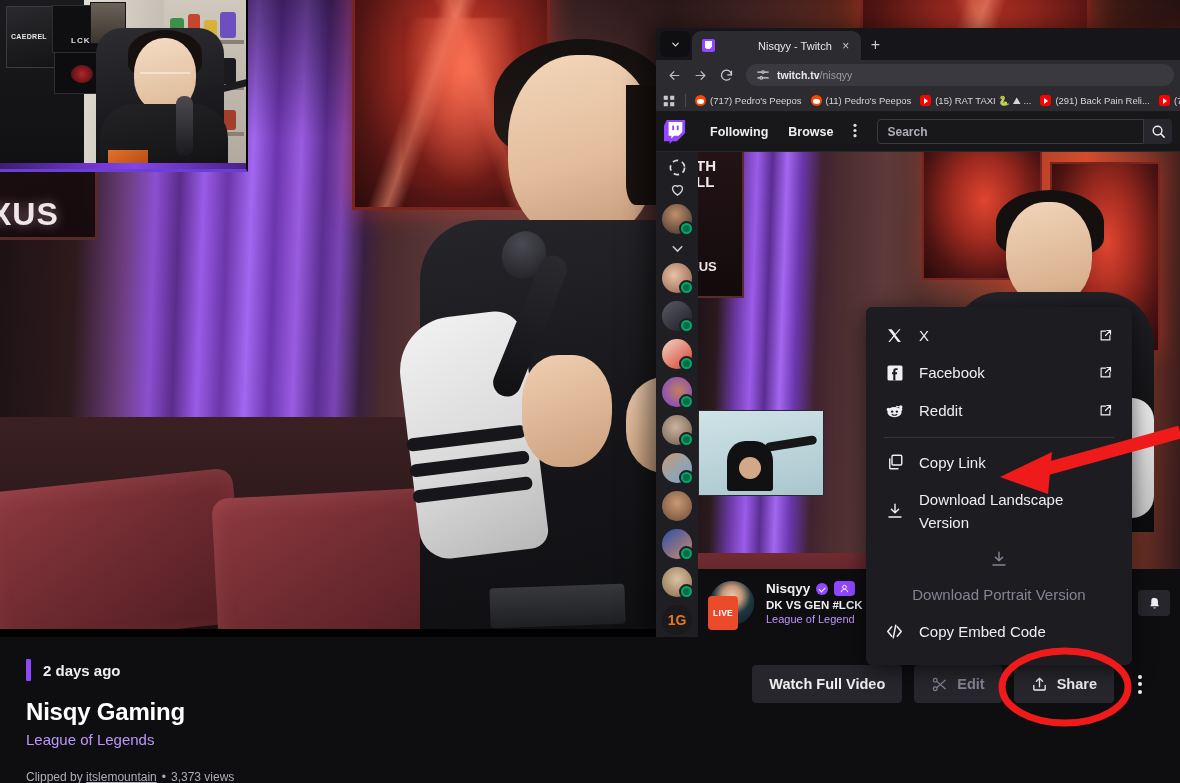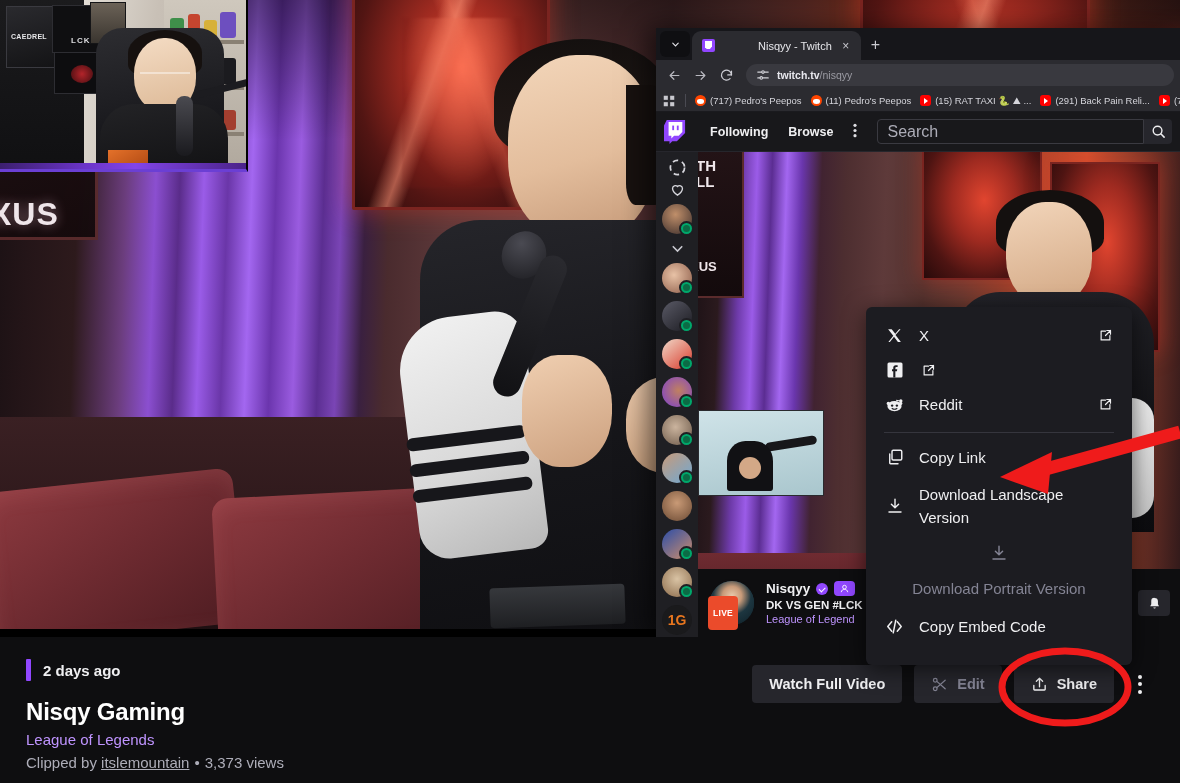--- a/index.html
+++ b/index.html
@@ -299,21 +299,21 @@
   }
   .tw-logo { width:22px; height:24px; flex:none; margin-right:14px; position:relative; }
   .tw-navlink { color:#efeff1; font-size:12.5px; font-weight:600; padding:0 10px; }
   .tw-dots { color:#dedee3; padding:0 10px; font-size:13px; letter-spacing:1px; }
   .tw-search {
     margin-left:10px; flex:1; height:25px; background:#18181b; border:1px solid #3a3a41;
     border-radius:4px 0 0 4px; display:flex; align-items:center; padding:0 9px;
   }
   .tw-search input {
     width:100%; background:transparent; border:0; outline:0;
-    color:#efeff1; font-size:16px; font-family:"Liberation Sans", sans-serif;
+    color:#efeff1; font-size:12px; font-family:"Liberation Sans", sans-serif;font-weight:bold;
   }
   .tw-search input::placeholder { color:#adadb8; }
   .tw-searchbtn {
     width:28px; height:25px; background:#26262c; border-radius:0 4px 4px 0;
     display:flex; align-items:center; justify-content:center; color:#efeff1;
   }
 
   .tw-body { position:absolute; left:0; top:40px; right:0; bottom:0; display:flex; }
   .tw-sidebar {
     width:42px; background:#1f1f23; flex:none; padding-top:6px;
@@ -436,21 +436,21 @@
     position:absolute; left:0; bottom:0; width:1180px; height:146px; background:#0e0e10;
     padding:22px 26px 0 26px;
   }
   .info-top { display:flex; align-items:flex-start; }
   .info-left { flex:1; }
   .info-ago { display:flex; align-items:center; gap:12px; }
   .info-bar { width:5px; height:22px; background:#9147ff; border-radius:1px; flex:none; }
   .info-ago-text { color:#efeff1; font-size:15px; font-weight:700; }
   .info-title { color:#fff; font-size:24px; font-weight:700; margin-top:17px; letter-spacing:-.2px; }
   .info-game { color:#bf94ff; font-size:15px; margin-top:5px; }
-  .info-clipped { color:#adadb8; font-size:15px; margin-top:6px; }
+  .info-clipped { color:#adadb8; font-size:12px; margin-top:22px; }
   .info-clipped a { color:#adadb8; text-decoration:underline; }
   .info-dot { margin:0 5px; }
 
   .info-actions { display:flex; align-items:flex-start; gap:12px; margin-top:6px; }
   .btn {
     height:38px; border-radius:4px; background:#26262c; color:#efeff1;
     display:flex; align-items:center; gap:9px; padding:0 17px;
     font-size:14.5px; font-weight:700; white-space:nowrap;
   }
   .btn.disabled { color:#848494; }
@@ -783,20 +783,21 @@
       </span>
     </div>
 
     <div class="sm-item">
       <span class="sm-ico">
         <svg width="18" height="18" viewBox="0 0 24 24">
             <rect x="2" y="2" width="20" height="20" rx="2" fill="#efeff1"></rect>
             <path d="M15.5 8h-2c-.6 0-1 .4-1 1v2H15l-.4 2.7h-2.1V22h-2.8v-8.3H8V11h1.7V8.8c0-2 1.2-3.3 3.2-3.3h2.6V8z" fill="#1c1c21"></path>
           </svg>
       </span>
+      <span class="sm-label">Facebook</span>
       <span class="sm-ext">
         <svg width="15" height="15" viewBox="0 0 24 24">
             <path d="M5 5h7M5 5v14h14v-7" stroke="#efeff1" stroke-width="1.9" fill="none" stroke-linecap="round" stroke-linejoin="round"></path>
             <path d="M14 4h6v6M20 4l-8 8" stroke="#efeff1" stroke-width="1.9" fill="none" stroke-linecap="round" stroke-linejoin="round"></path>
           </svg>
       </span>
     </div>
 
     <div class="sm-item">
       <span class="sm-ico">

